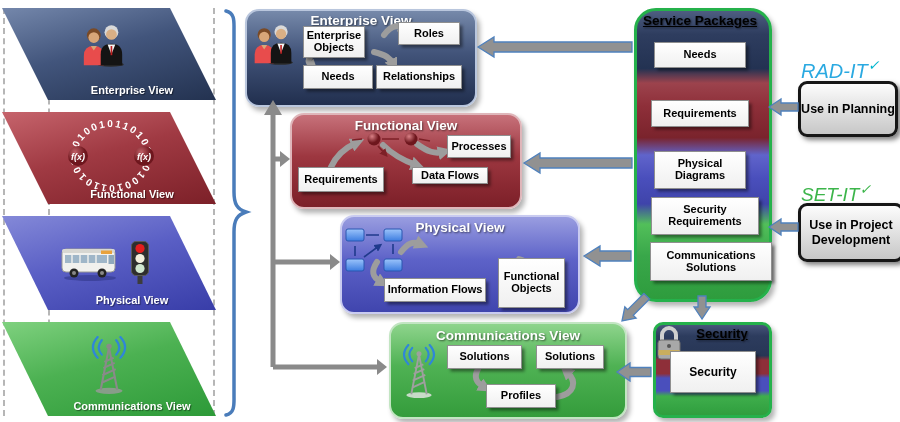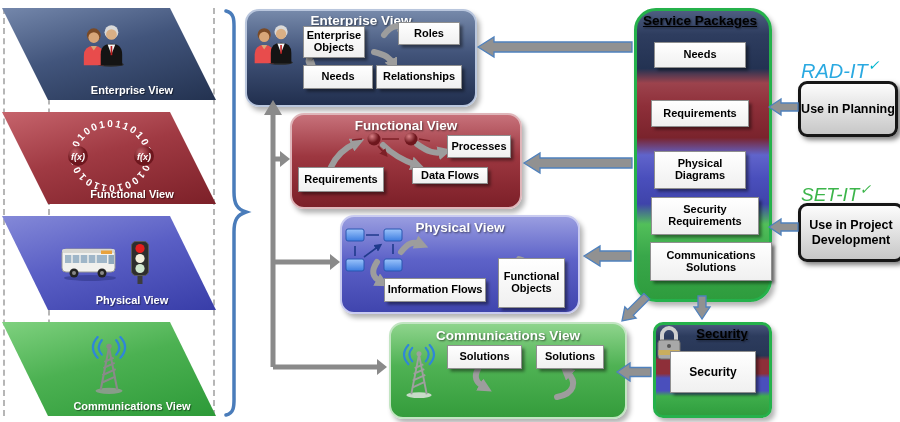--- a/index.html
+++ b/index.html
@@ -159,20 +159,21 @@
   </div>
   <div class="icon" style="left:397px;top:344px">
     <svg width="44" height="56" viewBox="0 0 44 58">
       <ellipse cx="22" cy="53" rx="13" ry="3" fill="#e8e8e8" opacity=".8"></ellipse>
       <path d="M14,52 L22,11 M30,52 L22,11 M15.5,45 L28.5,39 M15.5,38 L28.5,32 M16.5,31 L27.5,26 M17.5,25 L26.5,21" stroke="#9f9f9f" stroke-width="2" fill="none"></path>
       <circle cx="22" cy="10" r="2.6" fill="#9f9f9f"></circle>
       <path d="M15,18 Q9,11 15,4 M11,21 Q2,11 11,1 M29,18 Q35,11 29,4 M33,21 Q42,11 33,1" stroke="#2f86d8" stroke-width="2.2" fill="none" stroke-linecap="round"></path>
     </svg>
   </div>
   <div class="wbox" style="left:447px;top:345px;width:75px;height:24px">Solutions</div>
+  <div class="wbox" style="left:486px;top:384px;width:70px;height:24px">Profiles</div>
   <div class="wbox" style="left:536px;top:345px;width:68px;height:24px">Solutions</div>
 
   <div class="vbox" style="left:634px;top:8px;width:132px;height:288px;border:3px solid #25b14b;border-radius:22px;
        background:linear-gradient(180deg,#4e5e81 0%,#2e3d5f 8%,#233252 20%,#9c434d 25%,#8e2f39 33%,#7a232c 44%,#6064cb 50%,#4a4fbc 58%,#3f44aa 67%,#52bf5a 74%,#39a74a 85%,#2e9c3d 100%);"></div>
   <div class="sptitle" style="left:634px;top:13px;width:132px">Service Packages</div>
   <div class="wbox" style="left:654px;top:42px;width:92px;height:26px">Needs</div>
   <div class="wbox" style="left:651px;top:100px;width:98px;height:27px">Requirements</div>
   <div class="wbox" style="left:654px;top:151px;width:92px;height:38px">Physical Diagrams</div>
   <div class="wbox" style="left:651px;top:197px;width:108px;height:38px">Security Requirements</div>
   <div class="wbox" style="left:650px;top:242px;width:122px;height:39px">Communications Solutions</div>

